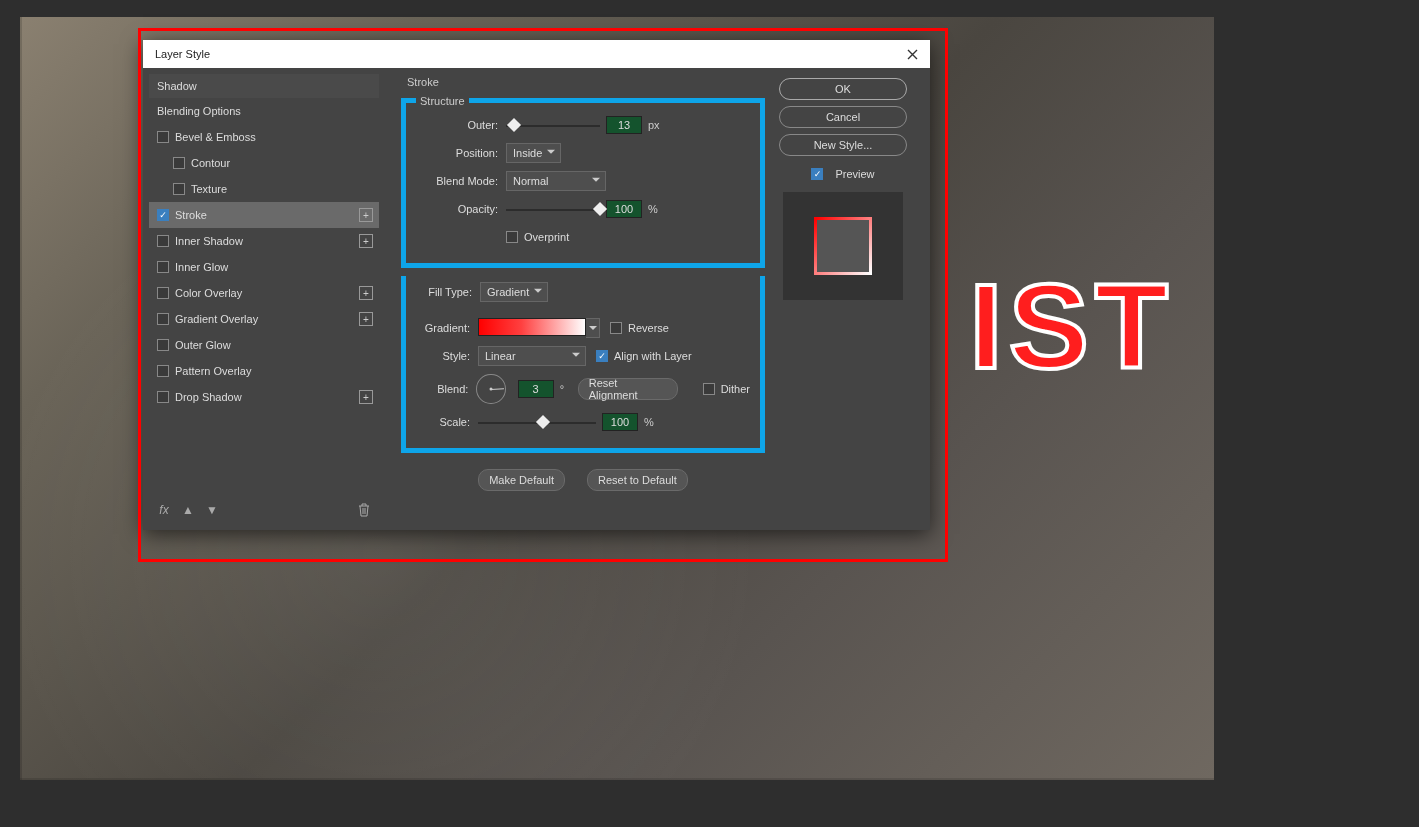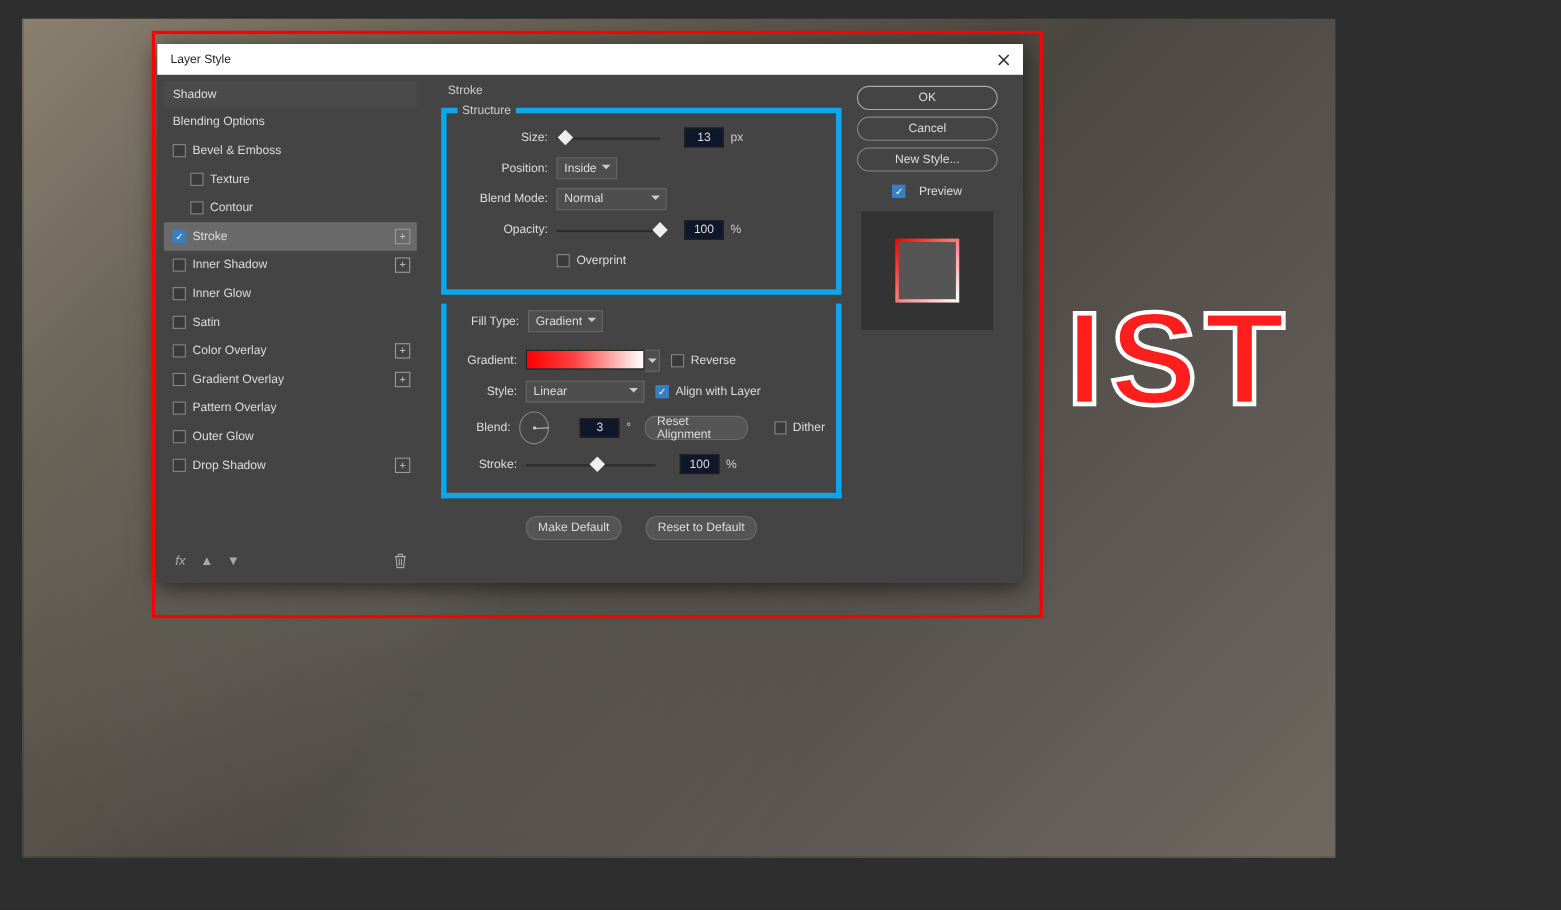--- a/index.html
+++ b/index.html
@@ -31,21 +31,21 @@
 .icon { width:14px; height:14px; display:inline-flex; align-items:center; justify-content:center; font-size:12px; }
 .mid-pane { width:368px; display:flex; flex-direction:column; gap:8px; }
 .panel-title { padding:2px 8px; color:#ccc; }
 .fieldset { border:5px solid #0ea5e9; margin:0 2px; padding:10px 10px 10px 6px; position:relative; }
 .fieldset .legend { position:absolute; top:-8px; left:10px; background:#444; padding:0 4px; color:#ccc; }
 .form-row { display:flex; align-items:center; height:24px; margin-bottom:4px; }
 .label { width:86px; text-align:right; margin-right:8px; color:#ddd; }
 .slider { position:relative; width:94px; height:14px; }
 .slider::before { content:""; position:absolute; left:0; right:0; top:50%; height:2px; background:#2c2c2c; }
 .slider-thumb { position:absolute; top:50%; width:10px; height:10px; background:#eee; transform:translate(-50%,-50%) rotate(45deg); }
-.num-input { width:36px; height:18px; background:#0f172a; border:1px solid #222; color:#ddd; text-align:center; margin-left:22px; }
+.num-input { width:36px; height:18px; background:#14532d; border:1px solid #222; color:#ddd; text-align:center; margin-left:6px; }
 .unit { margin-left:6px; color:#ccc; }
 .dropdown { height:20px; background:#4e4e4e; border:1px solid #666; display:inline-flex; align-items:center; padding:0 18px 0 6px; position:relative; color:#ddd; min-width:50px; }
 .dropdown::after { content:""; position:absolute; right:5px; top:50%; transform:translateY(-40%); border:4px solid transparent; border-top-color:#ccc; }
 .grad-swatch { width:108px; height:18px; background:linear-gradient(90deg,#ff0000 0%,#ff4040 40%,#fff 100%); border:1px solid #222; }
 .grad-wrap { display:inline-flex; }
 .grad-dd { width:14px; height:20px; background:#4e4e4e; border:1px solid #666; border-left:none; display:flex; align-items:center; justify-content:center; }
 .grad-dd::after { content:""; border:4px solid transparent; border-top-color:#ccc; margin-top:3px; }
 .angle-ctrl { width:30px; height:30px; border:1px solid #888; border-radius:50%; position:relative; margin-right:6px; }
 .angle-ctrl::after { content:""; position:absolute; left:50%; top:50%; width:13px; height:1px; background:#ccc; transform-origin:left center; transform:rotate(-3deg); }
 .angle-ctrl::before { content:""; position:absolute; left:50%; top:50%; width:3px; height:3px; background:#ccc; border-radius:50%; transform:translate(-50%,-50%); }
@@ -83,61 +83,57 @@
       <div class="style-row">
         <span>Blending Options</span>
       </div>
       <div id="style-list">
           <div class="style-row">
             <span class="chk"></span>
             <span>Bevel &amp; Emboss</span>
           </div>
           <div class="style-row sub">
             <span class="chk"></span>
+            <span>Contour</span>
+          </div>
+          <div class="style-row sub">
+            <span class="chk"></span>
             <span>Texture</span>
-          </div>
-          <div class="style-row sub">
-            <span class="chk"></span>
-            <span>Contour</span>
           </div>
           <div class="style-row selected">
             <span class="chk on"></span>
             <span>Stroke</span>
             <span class="plus-box">+</span>
           </div>
           <div class="style-row">
             <span class="chk"></span>
             <span>Inner Shadow</span>
             <span class="plus-box">+</span>
           </div>
           <div class="style-row">
             <span class="chk"></span>
             <span>Inner Glow</span>
           </div>
           <div class="style-row">
             <span class="chk"></span>
-            <span>Satin</span>
-          </div>
-          <div class="style-row">
-            <span class="chk"></span>
             <span>Color Overlay</span>
             <span class="plus-box">+</span>
           </div>
           <div class="style-row">
             <span class="chk"></span>
             <span>Gradient Overlay</span>
             <span class="plus-box">+</span>
           </div>
           <div class="style-row">
             <span class="chk"></span>
+            <span>Outer Glow</span>
+          </div>
+          <div class="style-row">
+            <span class="chk"></span>
             <span>Pattern Overlay</span>
-          </div>
-          <div class="style-row">
-            <span class="chk"></span>
-            <span>Outer Glow</span>
           </div>
           <div class="style-row">
             <span class="chk"></span>
             <span>Drop Shadow</span>
             <span class="plus-box">+</span>
           </div>
         </div>
       <div class="left-footer">
         <span class="icon" style="font-style:italic">fx</span>
         <span class="icon">▲</span>
@@ -150,21 +146,21 @@
         </span>
       </div>
     </div>
     <div style="width:8px"></div>
 
     <div class="mid-pane">
       <div class="panel-title">Stroke</div>
       <div class="fieldset">
         <span class="legend">Structure</span>
         <div class="form-row">
-          <span class="label">Size:</span>
+          <span class="label">Outer:</span>
           <div class="slider">
               <span class="slider-thumb" style="left:8%"></span>
             </div>
           <input class="num-input" value="13" style="">
           <span class="unit">px</span>
         </div>
         <div class="form-row">
           <span class="label">Position:</span>
           <span class="dropdown" style="min-width:48px">Inside</span>
         </div>
@@ -213,21 +209,21 @@
           <span class="angle-ctrl"></span>
           <input class="num-input" value="3" style="">
           <span class="unit">°</span>
           <span style="width:14px"></span>
           <span class="btn-sm">Reset Alignment</span>
           <span style="width:26px"></span>
           <span class="chk"></span>
           <span>Dither</span>
         </div>
         <div class="form-row">
-          <span class="label" style="width:58px">Stroke:</span>
+          <span class="label" style="width:58px">Scale:</span>
           <div class="slider" style="width:118px">
               <span class="slider-thumb" style="left:55%"></span>
             </div>
           <input class="num-input" value="100" style="">
           <span class="unit">%</span>
         </div>
       </div>
       <div class="btn-row">
         <span class="btn-sm">Make Default</span>
         <span class="btn-sm">Reset to Default</span>

